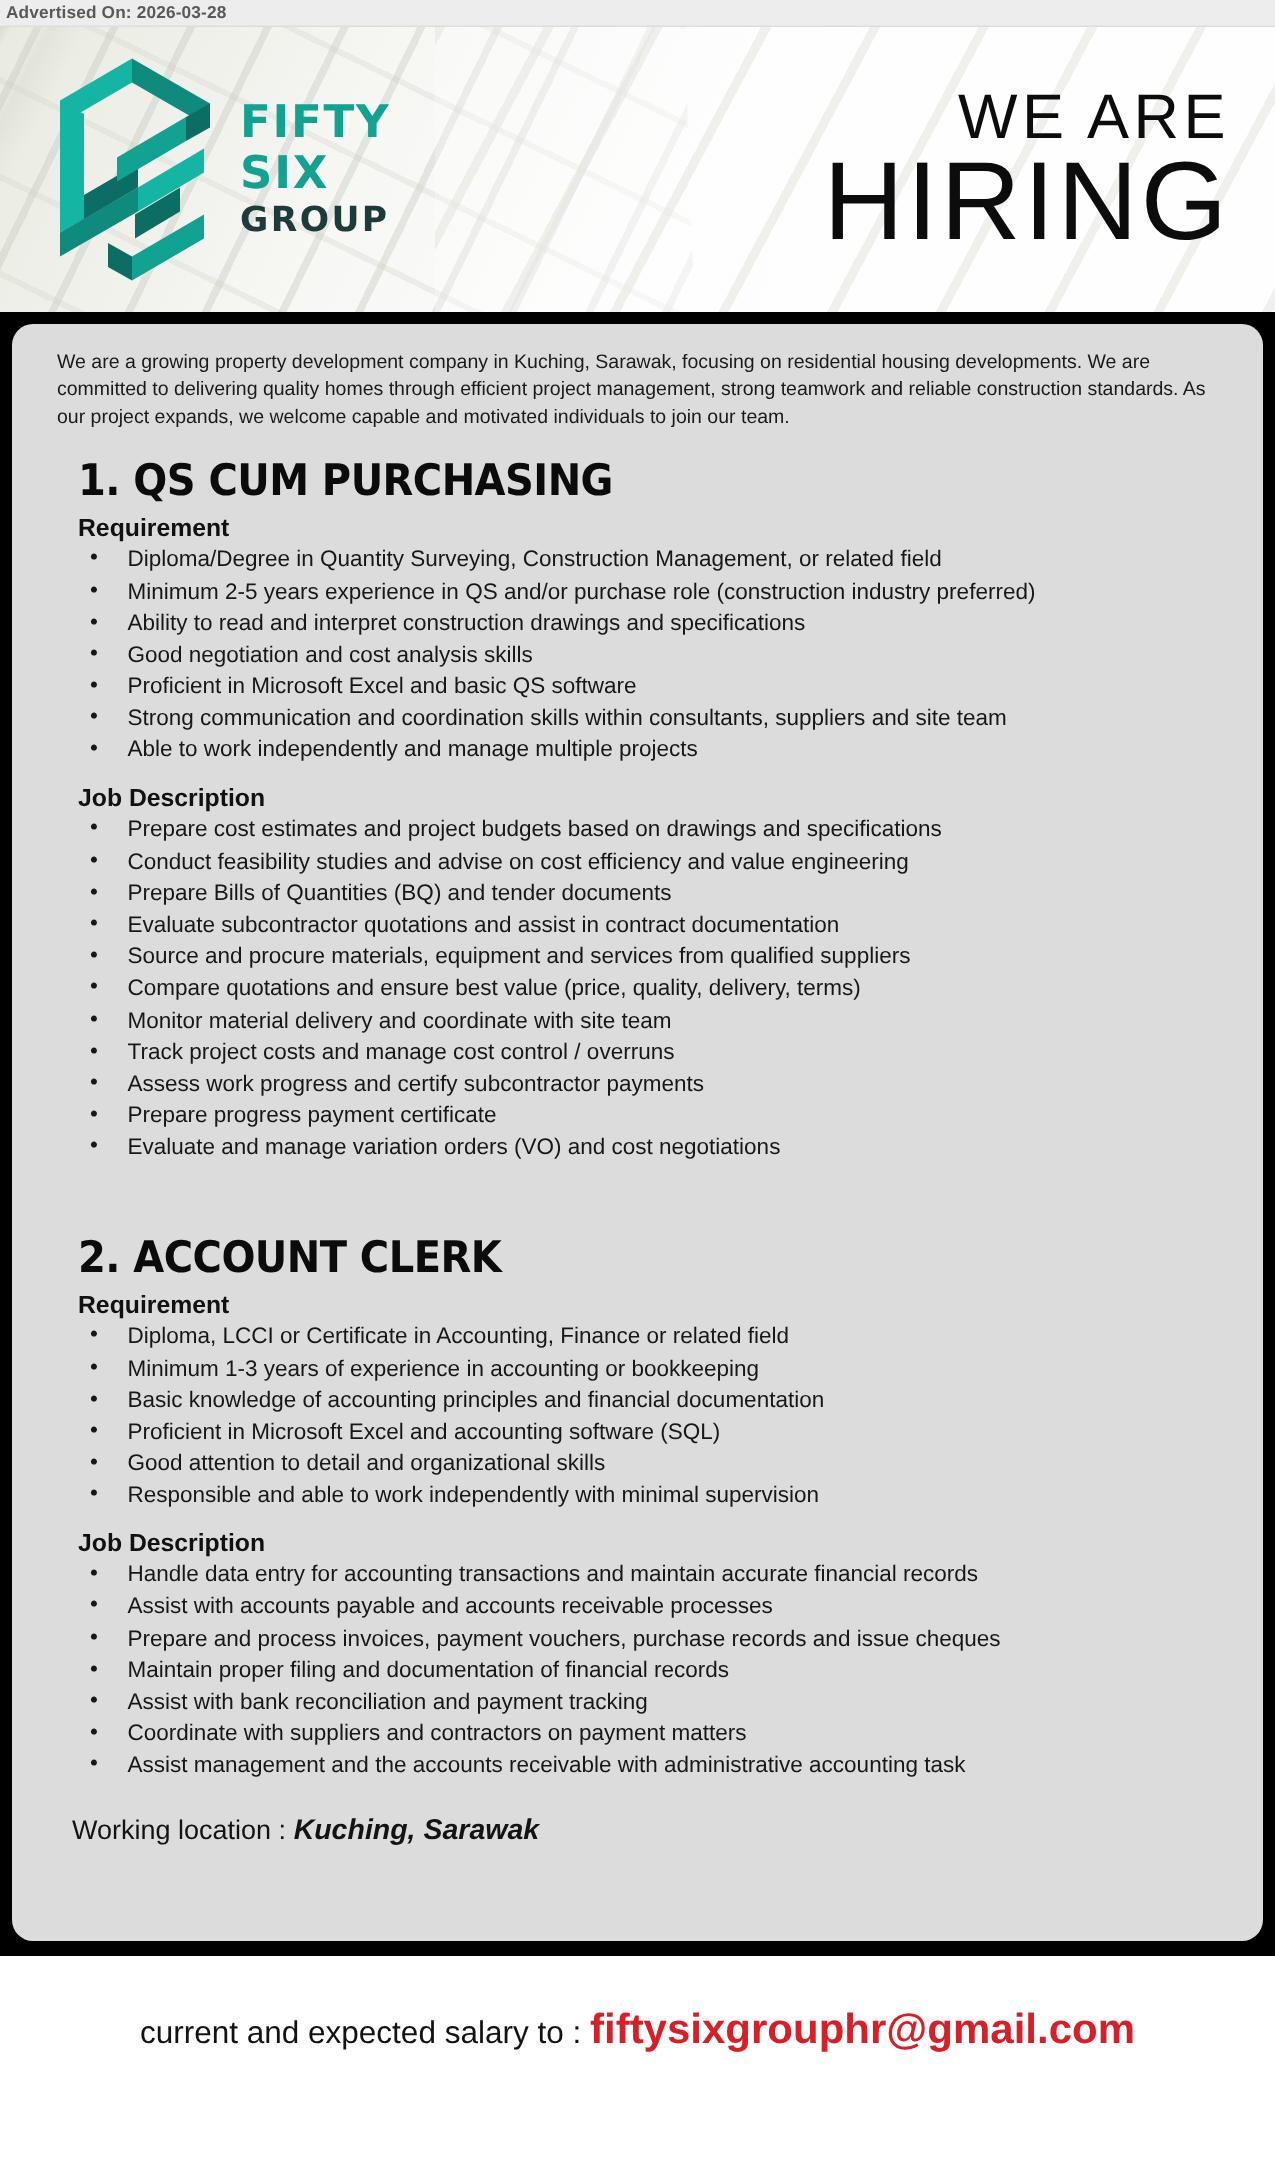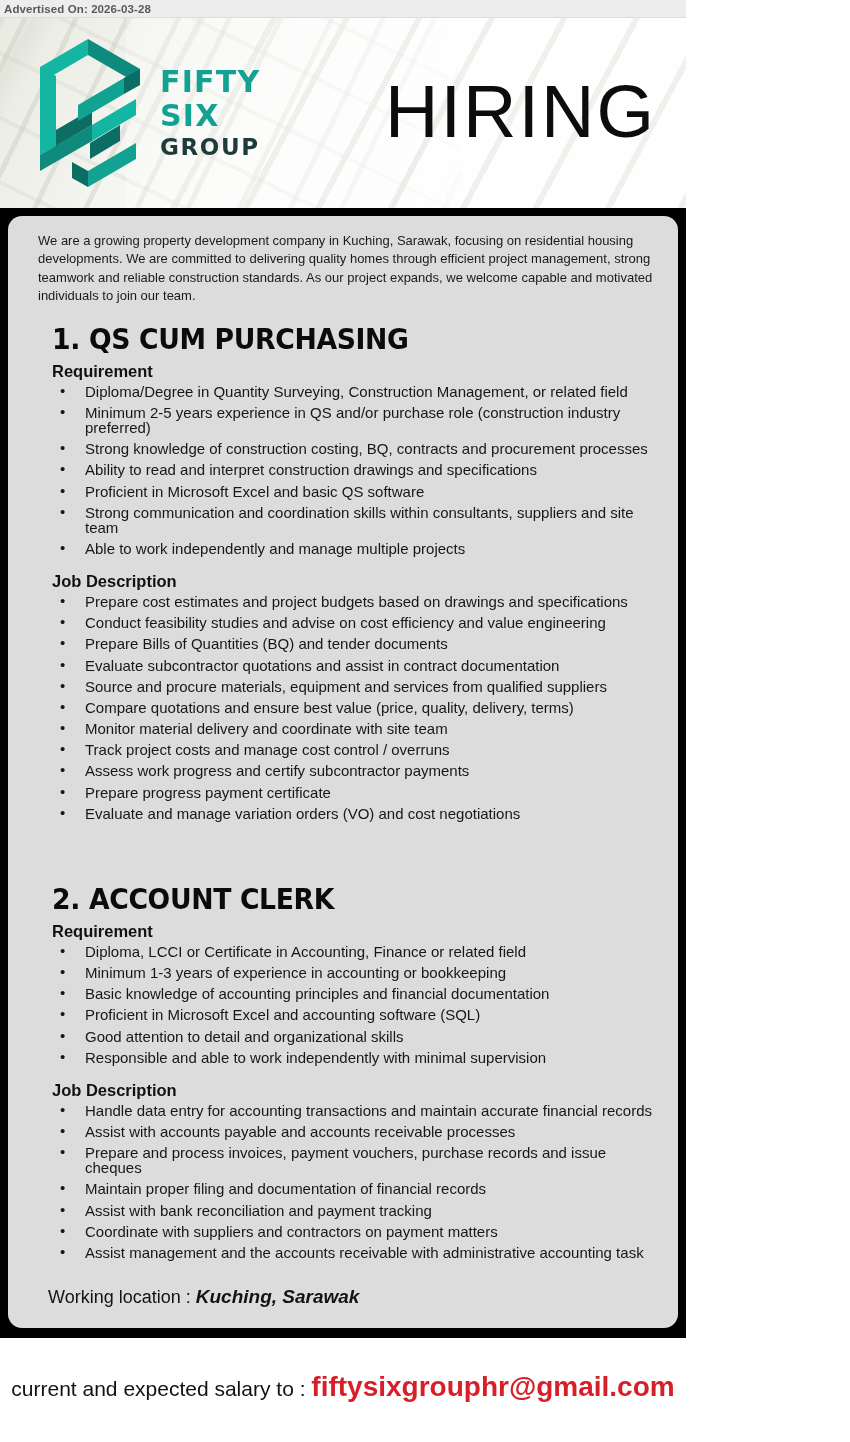--- a/index.html
+++ b/index.html
@@ -7,21 +7,21 @@
   html, body {
     width: 850px;
     height: 1442px;
     background: #ffffff;
     font-family: "Liberation Sans", sans-serif;
     overflow: hidden;
   }
 
   .poster {
     position: relative;
-    width: 686px;
+    width: 850px;
     height: 1442px;
     background: #3b82f6;
   }
 
   
   .ad-bar {
     height: 18px;
     background: #ededed;
     display: flex;
     align-items: center;
@@ -149,21 +149,21 @@
   }
 
   .intro {
     font-size: 13px;
     line-height: 1.42;
     color: #1a1a1a;
     margin: 2px 2px 16px 12px;
     font-family: "Liberation Sans", sans-serif;
   }
 
-  .job { margin: 15px 0 8px 26px; }
+  .job { margin: 3px 0 8px 26px; }
 
   .job-title {
     font-family: "DejaVu Sans", sans-serif;
     font-weight: bold;
     font-size: 29px;
     letter-spacing: -0.4px;
     color: #0b0b0b;
     transform: scaleX(0.92);
     transform-origin: left center;
     margin-bottom: 2px;
@@ -265,40 +265,41 @@
           </g>
         </svg>
         <div class="logo-words">
           <div class="logo-line logo-fifty">FIFTY</div>
           <div class="logo-line logo-six">SIX</div>
           <div class="logo-line logo-group">GROUP</div>
         </div>
       </div>
 
       <div class="hiring">
+        <div class="hiring-we">WE ARE</div>
         <div class="hiring-big">HIRING</div>
       </div>
 
     </div>
   </div>
 
   <div class="body-frame">
     <div class="content-card">
 
       <p class="intro">We are a growing property development company in Kuching, Sarawak, focusing on residential housing developments. We are committed to delivering quality homes through efficient project management, strong teamwork and reliable construction standards. As our project expands, we welcome capable and motivated individuals to join our team.</p>
 
       <div class="job">
         <div class="job-title">1. QS CUM PURCHASING</div>
 
         <div class="sub-head">Requirement</div>
         <ul class="bullets">
           <li>Diploma/Degree in Quantity Surveying, Construction Management, or related field</li>
           <li>Minimum 2-5 years experience in QS and/or purchase role (construction industry preferred)</li>
-          <li>Strong knowledge of construction costing, BQ, contracts and procurement processes</li>
           <li>Ability to read and interpret construction drawings and specifications</li>
+          <li>Good negotiation and cost analysis skills</li>
           <li>Proficient in Microsoft Excel and basic QS software</li>
           <li>Strong communication and coordination skills within consultants, suppliers and site team</li>
           <li>Able to work independently and manage multiple projects</li>
         </ul>
 
         <div class="sub-head jd">Job Description</div>
         <ul class="bullets">
           <li>Prepare cost estimates and project budgets based on drawings and specifications</li>
           <li>Conduct feasibility studies and advise on cost efficiency and value engineering</li>
           <li>Prepare Bills of Quantities (BQ) and tender documents</li>

